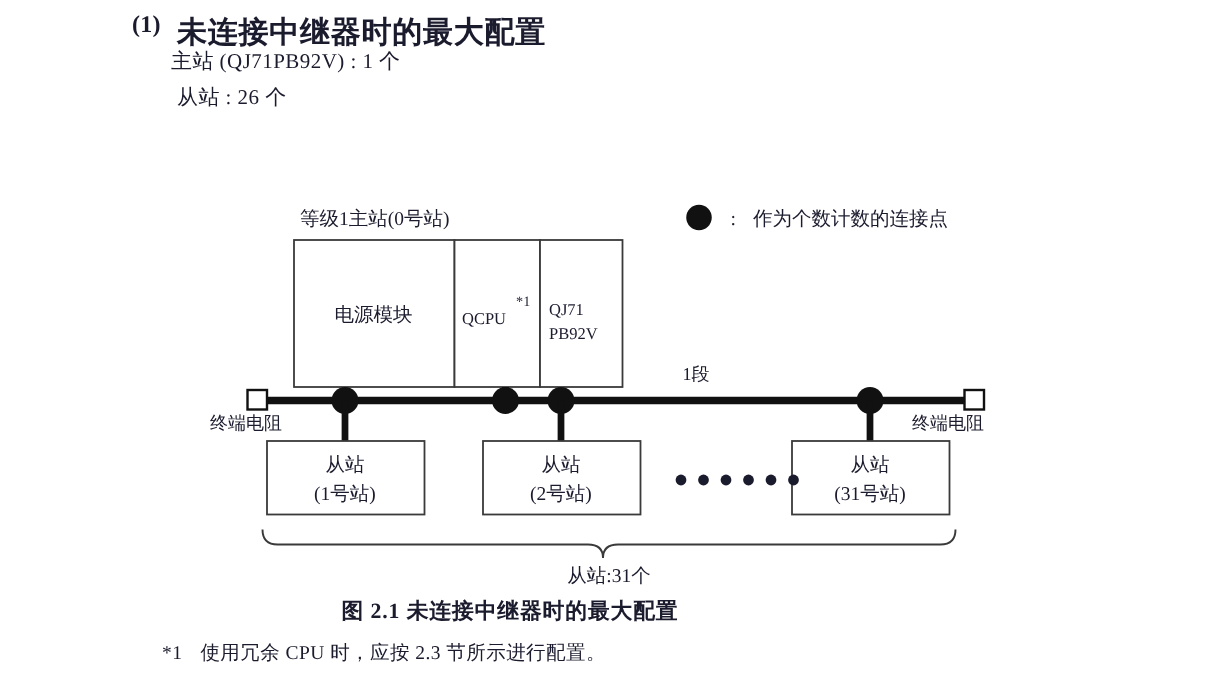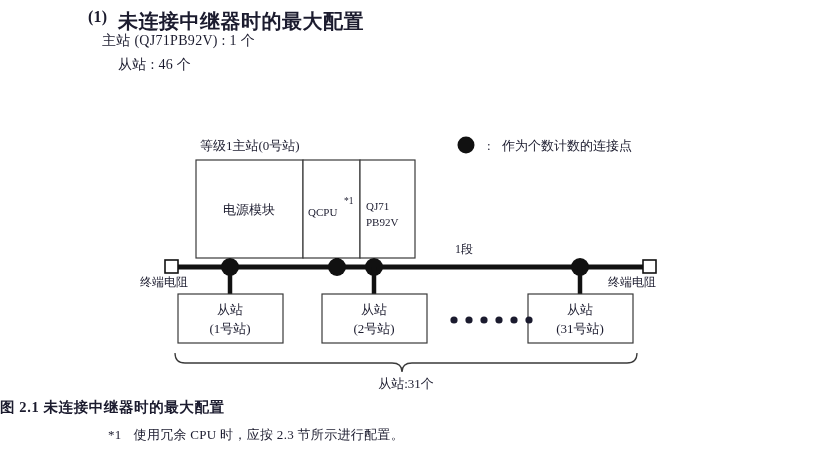--- a/index.html
+++ b/index.html
@@ -24,21 +24,21 @@
     font-weight: bold;
     letter-spacing: 0.2px;
   }
   #heading-title {
     left: 118px; top: 8px;
     font-size: 20px;
     font-weight: bold;
     letter-spacing: 0.5px;
   }
   #spec-master {
-    left: 102px; top: 32px;
+    left: 114px; top: 32px;
     font-size: 14px;
     letter-spacing: 0.3px;
   }
   #spec-slave {
     left: 118px; top: 56px;
     font-size: 14px;
     letter-spacing: 0.3px;
   }
 
   
@@ -83,20 +83,21 @@
     fill: none;
     stroke: #3a3a3a;
     stroke-width: 1.3;
   }
   .ell { fill: #1b1b2e; }
 
   
   #figure-caption {
     left: 0px; top: 398px;
     width: 680px;
+    text-align: center;
     font-size: 14.5px;
     font-weight: bold;
     letter-spacing: 0.6px;
   }
   #footnote {
     left: 108px; top: 426px;
     font-size: 13px;
     letter-spacing: 0.3px;
   }
   #footnote .fn-mark {
@@ -105,21 +106,21 @@
 </style>
 </head>
 <body>
 
 <div class="abs" id="heading-number">(1)</div>
 
 <div class="abs" id="heading-title">未连接中继器时的最大配置</div>
 
 <div class="abs" id="spec-master">主站 (QJ71PB92V) : 1 个</div>
 
-<div class="abs" id="spec-slave">从站 : 46 个</div>
+<div class="abs" id="spec-slave">从站 : 26 个</div>
 
 <div class="abs" id="diagram">
 <svg width="821" height="275" viewBox="0 0 821 275" xmlns="http://www.w3.org/2000/svg">
 
   <circle cx="466" cy="25" r="8.5" class="node"></circle>
   <text x="487" y="30" class="dg-text dg-13">:</text>
   <text x="502" y="30" class="dg-text dg-13">作为个数计数的连接点</text>
 
   <text x="200" y="30" class="dg-text dg-13">等级1主站(0号站)</text>
 

